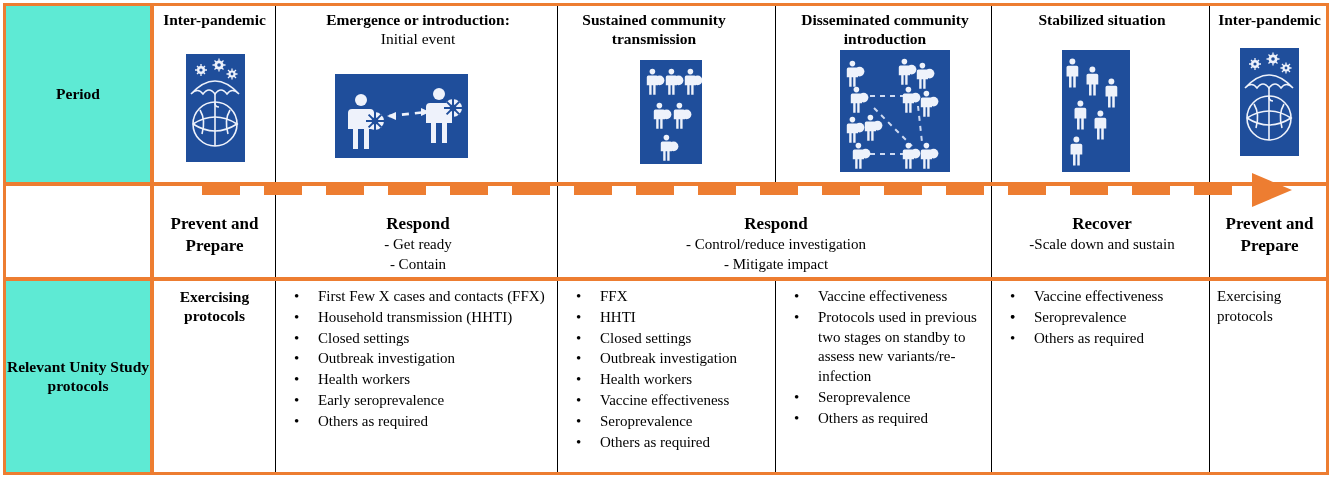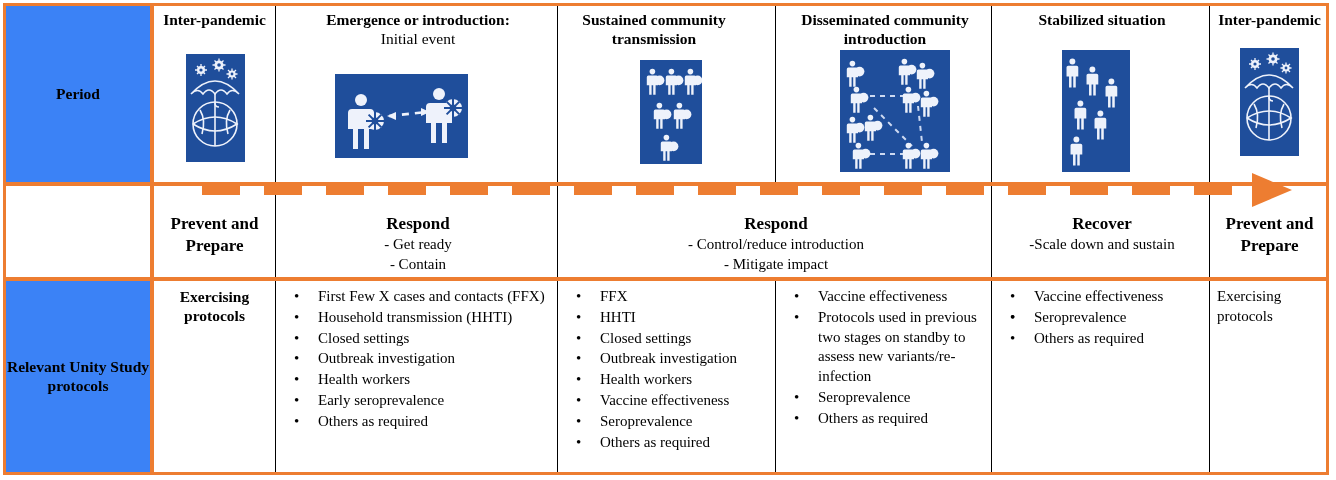--- a/index.html
+++ b/index.html
@@ -6,21 +6,21 @@
   body{width:1336px;height:480px;overflow:hidden;font-family:"Liberation Serif",serif;}
 
   
   .table{
     position:absolute;left:3px;top:3px;width:1326px;height:472px;
     border:3px solid #ED7D31;box-sizing:border-box;background:#fff;
   }
 
   
   .cell{position:absolute;box-sizing:border-box;background:#fff;}
-  .hdr{background:#3b82f6;display:flex;align-items:center;justify-content:center;}
+  .hdr{background:#5eead4;display:flex;align-items:center;justify-content:center;}
   .hdr span{
     font-weight:bold;font-size:15.5px;color:#000;text-align:center;line-height:1.22;
     font-family:"Liberation Serif",serif;
   }
 
   
   .vline{position:absolute;width:1px;background:#000;}
   
   .hline{position:absolute;height:4px;background:#ED7D31;}
 
@@ -384,21 +384,21 @@
   </div>
 
   <div class="ops" style="left:273px;top:207px;width:278px;">
     <div class="b">Respond</div>
     <div class="n">- Get ready</div>
     <div class="n">- Contain</div>
   </div>
 
   <div class="ops" style="left:555px;top:207px;width:430px;">
     <div class="b">Respond</div>
-    <div class="n">-    Control/reduce introduction</div>
+    <div class="n">-    Control/reduce investigation</div>
     <div class="n">-     Mitigate impact</div>
   </div>
 
   <div class="ops" style="left:989px;top:207px;width:214px;">
     <div class="b">Recover</div>
     <div class="n">-Scale down and sustain</div>
   </div>
 
   <div class="ops" style="left:1207px;top:207px;width:113px;">
     <div class="b">Prevent and Prepare</div>

